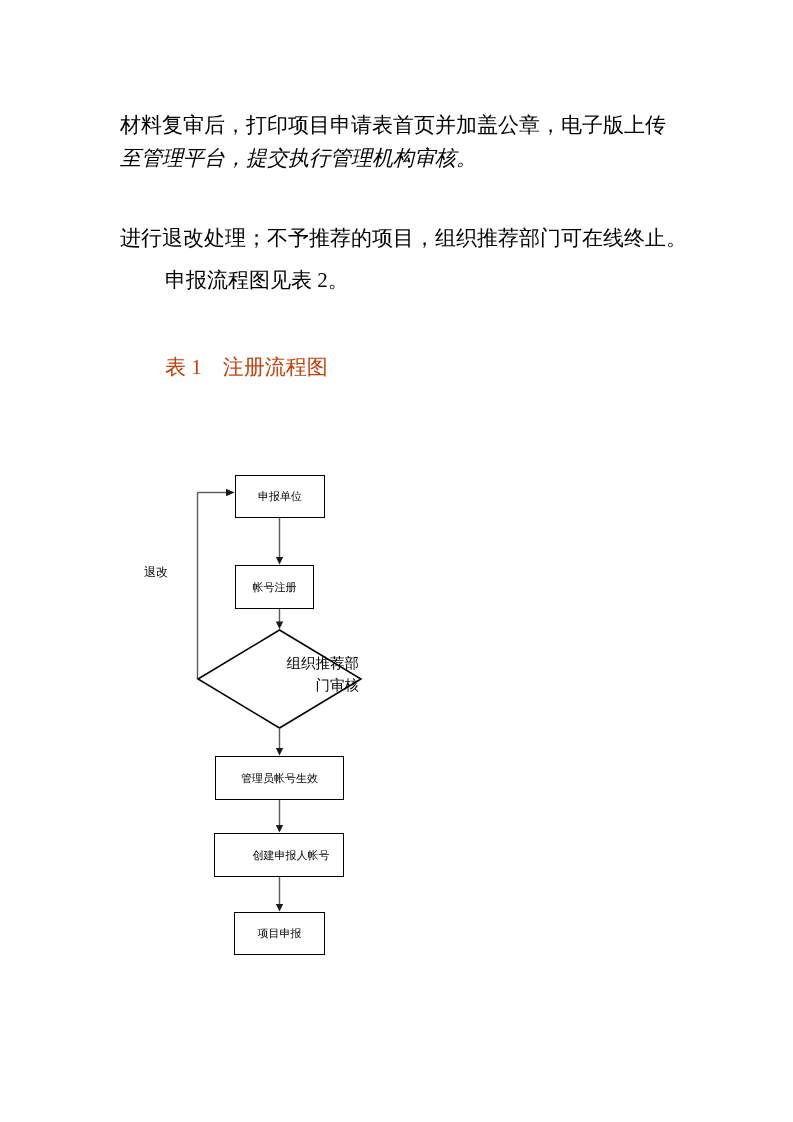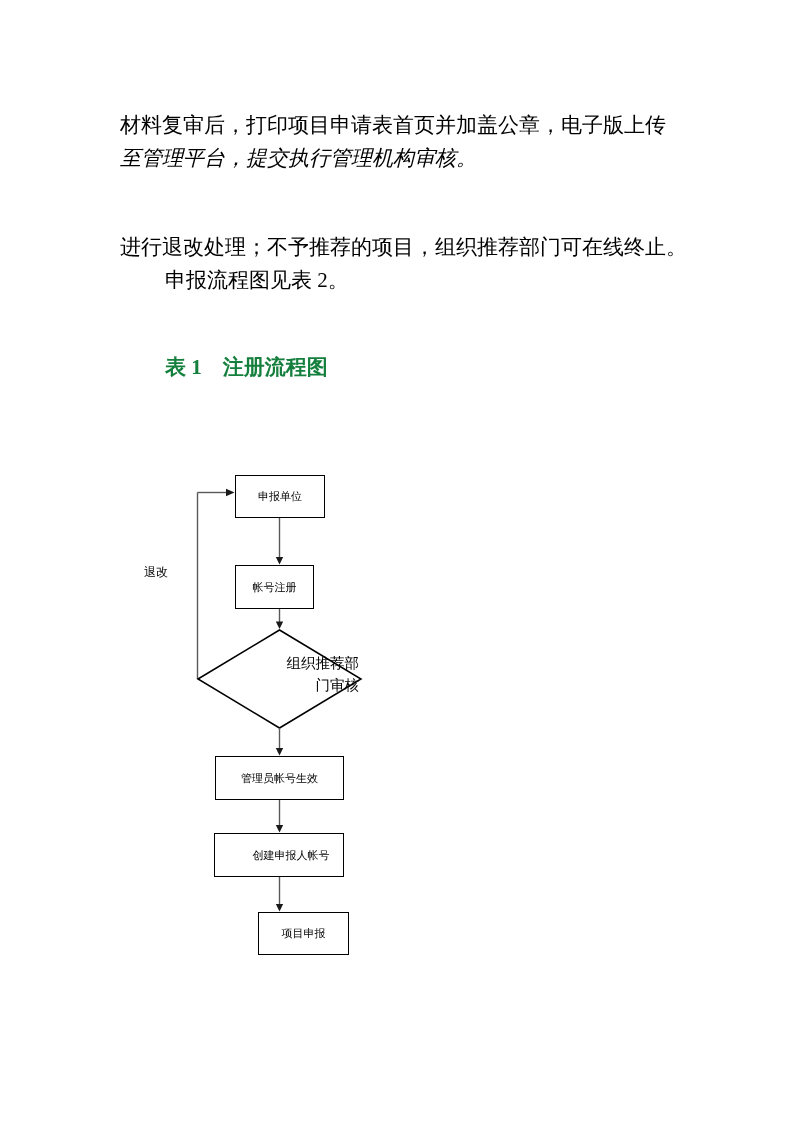--- a/index.html
+++ b/index.html
@@ -17,31 +17,30 @@
     position: absolute;
     left: 120px;
     font-size: 21px;
     line-height: 26px;
     white-space: nowrap;
     color: #000000;
   }
   #bl0 { top: 112px; }
   #bl1 { top: 145px; font-style: italic; }
   #bl2 { top: 186px; left: 163px; }
-  #bl3 { top: 234px; }
+  #bl3 { top: 225px; }
   #bl4 { top: 267px; left: 165px; }
   
   .caption {
     position: absolute;
     left: 165px;
     top: 353px;
     font-size: 21px;
     white-space: nowrap;
-    color: #15803d;
-    font-weight: bold;
+    color: #c2410c;
   }
   
   svg.connectors {
     position: absolute;
     left: 0; top: 0;
     width: 793px; height: 1122px;
   }
   svg .conn { stroke: #595959; stroke-width: 1.4; }
   svg .arrow { fill: #1a1a1a; stroke: none; }
   svg .diamond { fill: #ffffff; stroke: #000000; stroke-width: 1.5; }
@@ -55,21 +54,21 @@
     justify-content: center;
     font-family: "Liberation Sans", "DejaVu Sans", sans-serif;
     font-size: 11px;
     white-space: nowrap;
     color: #000000;
   }
   #n-start    { left: 235px; top: 475px; width: 90px;  height: 43px; }
   #n-register { left: 235px; top: 565px; width: 79px;  height: 44px; }
   #n-admin    { left: 215px; top: 756px; width: 129px; height: 44px; }
   #n-create   { left: 214px; top: 833px; width: 130px; height: 44px; padding-left: 24px; }
-  #n-project  { left: 234px; top: 912px; width: 91px;  height: 43px; margin-left: 24px; }
+  #n-project  { left: 234px; top: 912px; width: 91px;  height: 43px; }
   .diamond-label {
     position: absolute;
     left: 199px; top: 652px; width: 160px;
     text-align: right;
     font-family: "Liberation Sans", "DejaVu Sans", sans-serif;
     font-size: 14.5px;
     line-height: 22px;
     color: #000000;
   }
   .edge-label {

